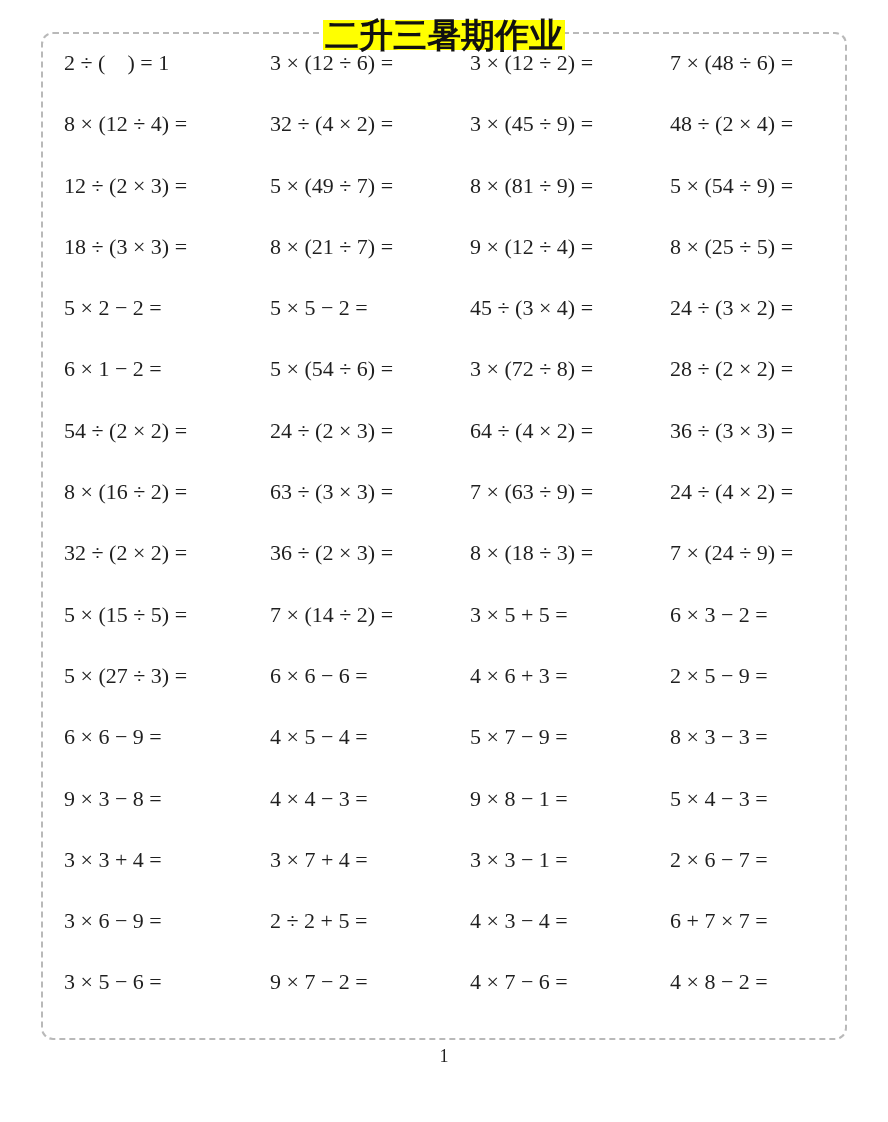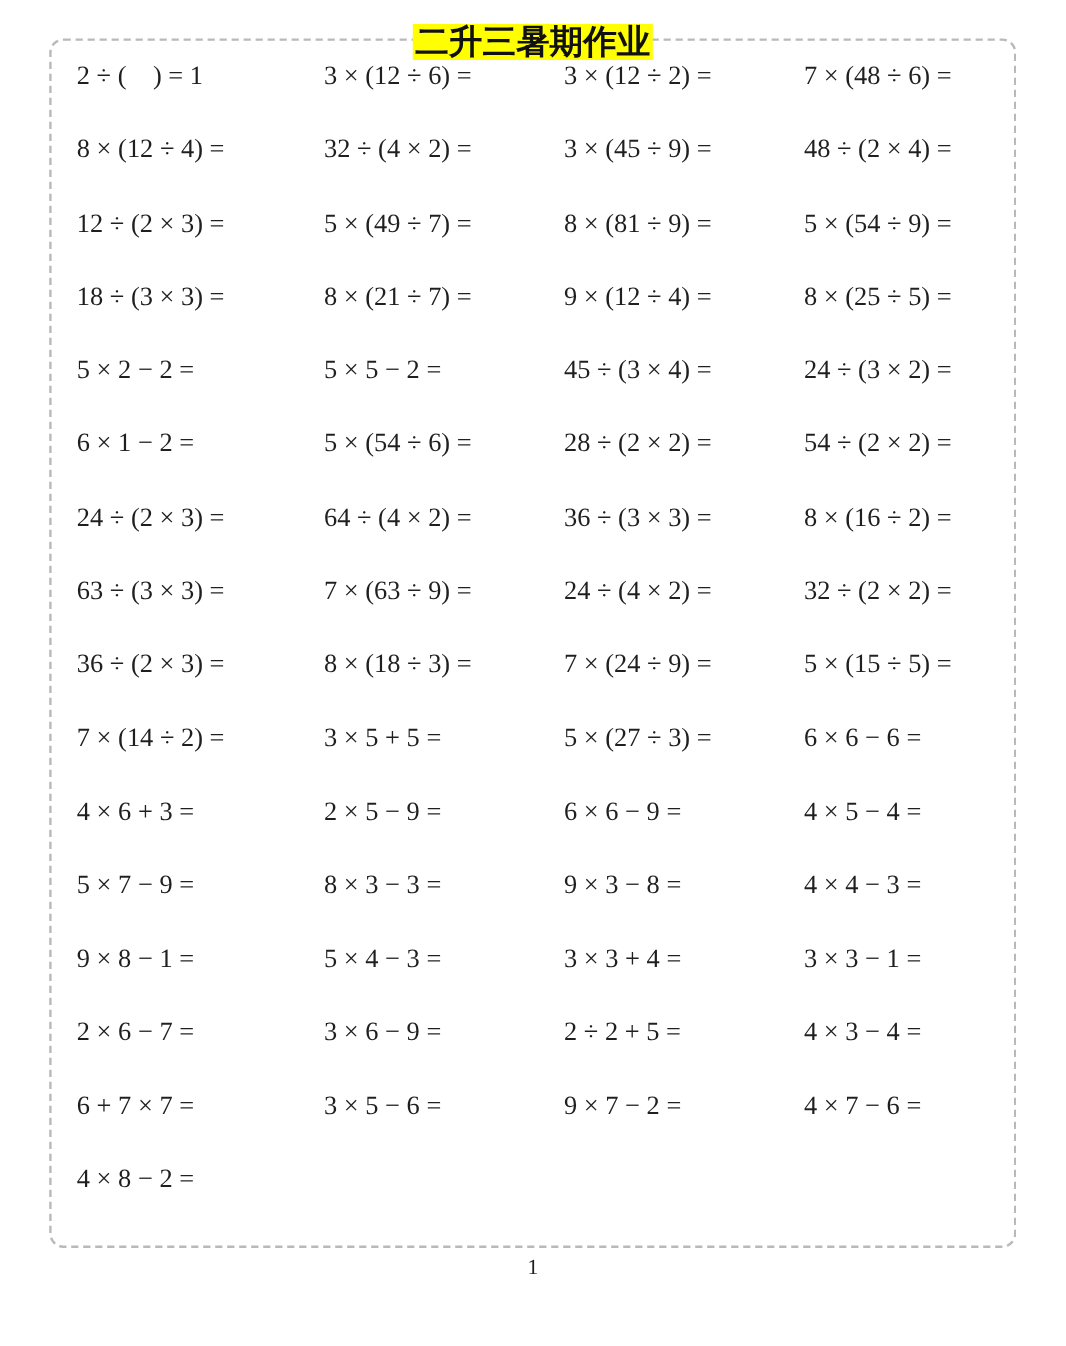--- a/index.html
+++ b/index.html
@@ -29,21 +29,21 @@
   .title {
     position: absolute;
     top: 20px;
     left: 50%;
     transform: translateX(-50%);
     z-index: 2;
     background: #ffff00;
     color: #111111;
     font-family: "Liberation Sans", sans-serif;
     font-weight: 700;
-    font-size: 28px;
+    font-size: 34px;
     line-height: 30px;
     padding: 0 2px;
     white-space: nowrap;
   }
   .problems-grid {
     position: absolute;
     left: 41px;
     top: 32px;
     width: 806px;
     height: 1008px;
@@ -93,49 +93,52 @@
       <div class="cell">18 ÷ (3 × 3) =</div>
       <div class="cell">8 × (21 ÷ 7) =</div>
       <div class="cell">9 × (12 ÷ 4) =</div>
       <div class="cell">8 × (25 ÷ 5) =</div>
       <div class="cell">5 × 2 − 2 =</div>
       <div class="cell">5 × 5 − 2 =</div>
       <div class="cell">45 ÷ (3 × 4) =</div>
       <div class="cell">24 ÷ (3 × 2) =</div>
       <div class="cell">6 × 1 − 2 =</div>
       <div class="cell">5 × (54 ÷ 6) =</div>
+      <div class="cell">3 × (72 ÷ 8) =</div>
       <div class="cell">28 ÷ (2 × 2) =</div>
       <div class="cell">54 ÷ (2 × 2) =</div>
       <div class="cell">24 ÷ (2 × 3) =</div>
       <div class="cell">64 ÷ (4 × 2) =</div>
       <div class="cell">36 ÷ (3 × 3) =</div>
       <div class="cell">8 × (16 ÷ 2) =</div>
       <div class="cell">63 ÷ (3 × 3) =</div>
       <div class="cell">7 × (63 ÷ 9) =</div>
       <div class="cell">24 ÷ (4 × 2) =</div>
       <div class="cell">32 ÷ (2 × 2) =</div>
       <div class="cell">36 ÷ (2 × 3) =</div>
       <div class="cell">8 × (18 ÷ 3) =</div>
       <div class="cell">7 × (24 ÷ 9) =</div>
       <div class="cell">5 × (15 ÷ 5) =</div>
       <div class="cell">7 × (14 ÷ 2) =</div>
       <div class="cell">3 × 5 + 5 =</div>
+      <div class="cell">6 × 3 − 2 =</div>
       <div class="cell">5 × (27 ÷ 3) =</div>
       <div class="cell">6 × 6 − 6 =</div>
       <div class="cell">4 × 6 + 3 =</div>
       <div class="cell">2 × 5 − 9 =</div>
       <div class="cell">6 × 6 − 9 =</div>
       <div class="cell">4 × 5 − 4 =</div>
       <div class="cell">5 × 7 − 9 =</div>
       <div class="cell">8 × 3 − 3 =</div>
       <div class="cell">9 × 3 − 8 =</div>
       <div class="cell">4 × 4 − 3 =</div>
       <div class="cell">9 × 8 − 1 =</div>
       <div class="cell">5 × 4 − 3 =</div>
       <div class="cell">3 × 3 + 4 =</div>
+      <div class="cell">3 × 7 + 4 =</div>
       <div class="cell">3 × 3 − 1 =</div>
       <div class="cell">2 × 6 − 7 =</div>
       <div class="cell">3 × 6 − 9 =</div>
       <div class="cell">2 ÷ 2 + 5 =</div>
       <div class="cell">4 × 3 − 4 =</div>
       <div class="cell">6 + 7 × 7 =</div>
       <div class="cell">3 × 5 − 6 =</div>
       <div class="cell">9 × 7 − 2 =</div>
       <div class="cell">4 × 7 − 6 =</div>
       <div class="cell">4 × 8 − 2 =</div>

